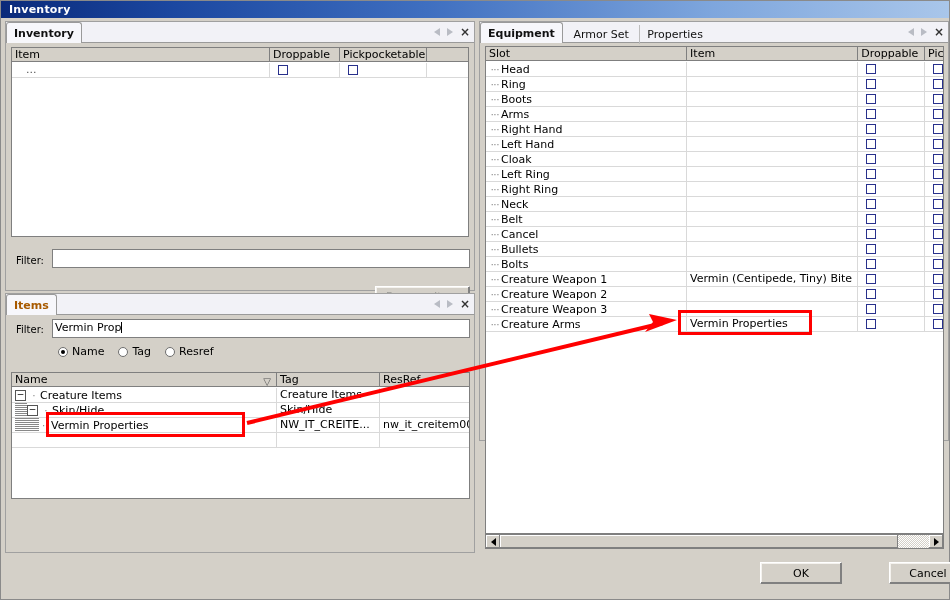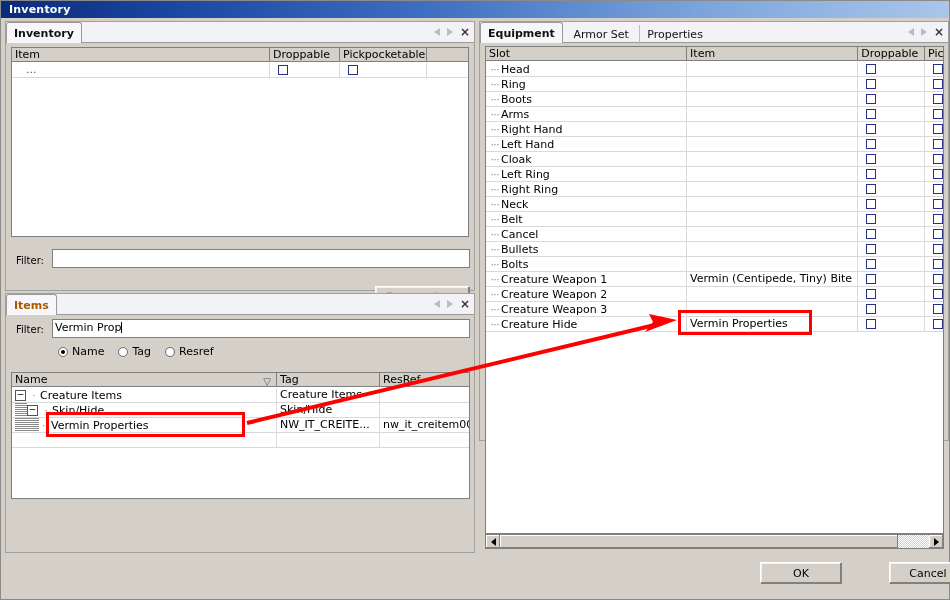--- a/index.html
+++ b/index.html
@@ -513,21 +513,21 @@
               <div class="cbx"></div>
             </div>
             <div class="cell last" style="width: 18px;">
               <div class="cbx"></div>
             </div>
           </div>
           <div class="row">
             <div class="cell" style="width: 202px; padding-left: 0px;">
               <span class="tnode">
                 <span class="tdash">···</span>
-                <span>Creature Hide</span>
+                <span>Creature Arms</span>
               </span>
             </div>
             <div class="cell" style="width: 172px;">Vermin Properties</div>
             <div class="cell" style="width: 67px;">
               <div class="cbx"></div>
             </div>
             <div class="cell last" style="width: 18px;">
               <div class="cbx"></div>
             </div>
           </div>

